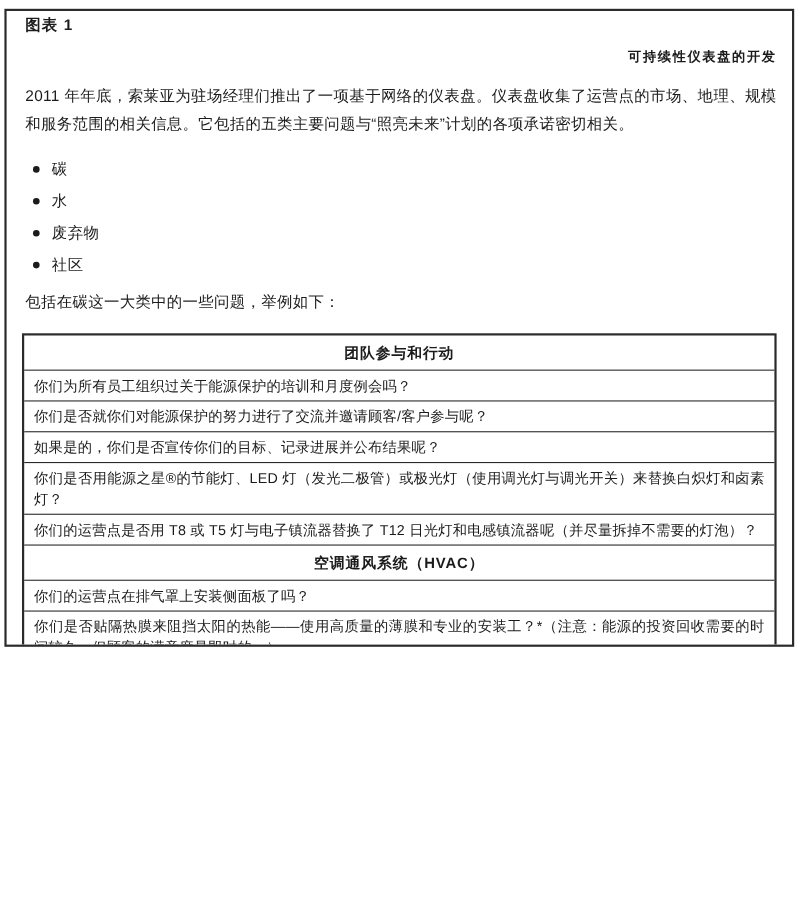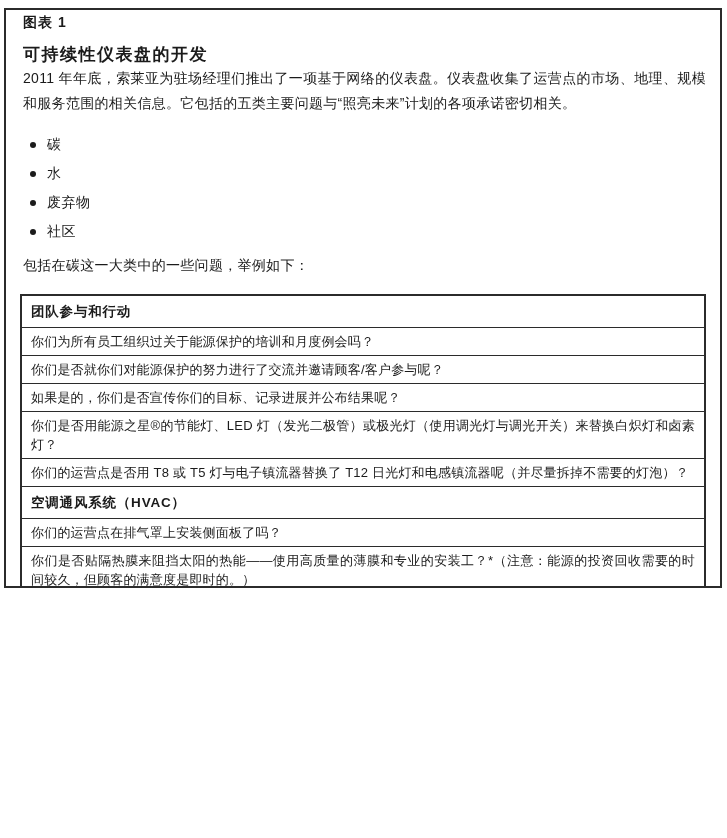--- a/index.html
+++ b/index.html
@@ -21,26 +21,27 @@
     border:2px solid var(--border);
     background:var(--bg);
     padding:0 14px 0 14px;
     overflow:hidden;
   }
   .exhibit-label{
     font-weight:700;font-size:14px;letter-spacing:1px;
     margin:4px 0 0 3px;
   }
   .exhibit-title{
-    font-weight:700;font-size:17px;letter-spacing:1.5px;
+    font-weight:700;font-size:12px;letter-spacing:1.5px;
     margin:11px 0 0 3px;
+    text-align:right;
   }
   .para{
     font-size:14px;line-height:25px;letter-spacing:0.3px;
-    margin:0 0 0 3px;
+    margin:15px 0 0 3px;
     text-align:justify;
   }
   .para.tight{margin-top:17px;line-height:23px;}
   .para.lead-in{margin-top:13px;}
   ul.bullets{
     list-style:none;margin:20px 0 0 10px;padding:0;
   }
   ul.bullets li{
     display:flex;align-items:center;
     font-size:14px;letter-spacing:0.5px;
@@ -58,21 +59,21 @@
   .qrow{
     font-size:13px;line-height:19px;letter-spacing:0.2px;
     padding:4px 9px;
     border-top:1px solid var(--border);
     text-align:justify;
   }
   .qrow:first-child{border-top:none;}
   .qrow.header{
     font-weight:700;font-size:13.5px;
     padding:6px 9px;letter-spacing:0.8px;
-    text-align:left;
+    text-align:center;
   }
 </style>
 </head>
 <body>
 
 <div class="page">
   <div class="exhibit-label">图表 1</div>
   <div class="exhibit-title">可持续性仪表盘的开发</div>
   <p class="para">2011 年年底，索莱亚为驻场经理们推出了一项基于网络的仪表盘。仪表盘收集了运营点的市场、地理、规模和服务范围的相关信息。它包括的五类主要问题与“照亮未来”计划的各项承诺密切相关。</p>
   <ul class="bullets">

